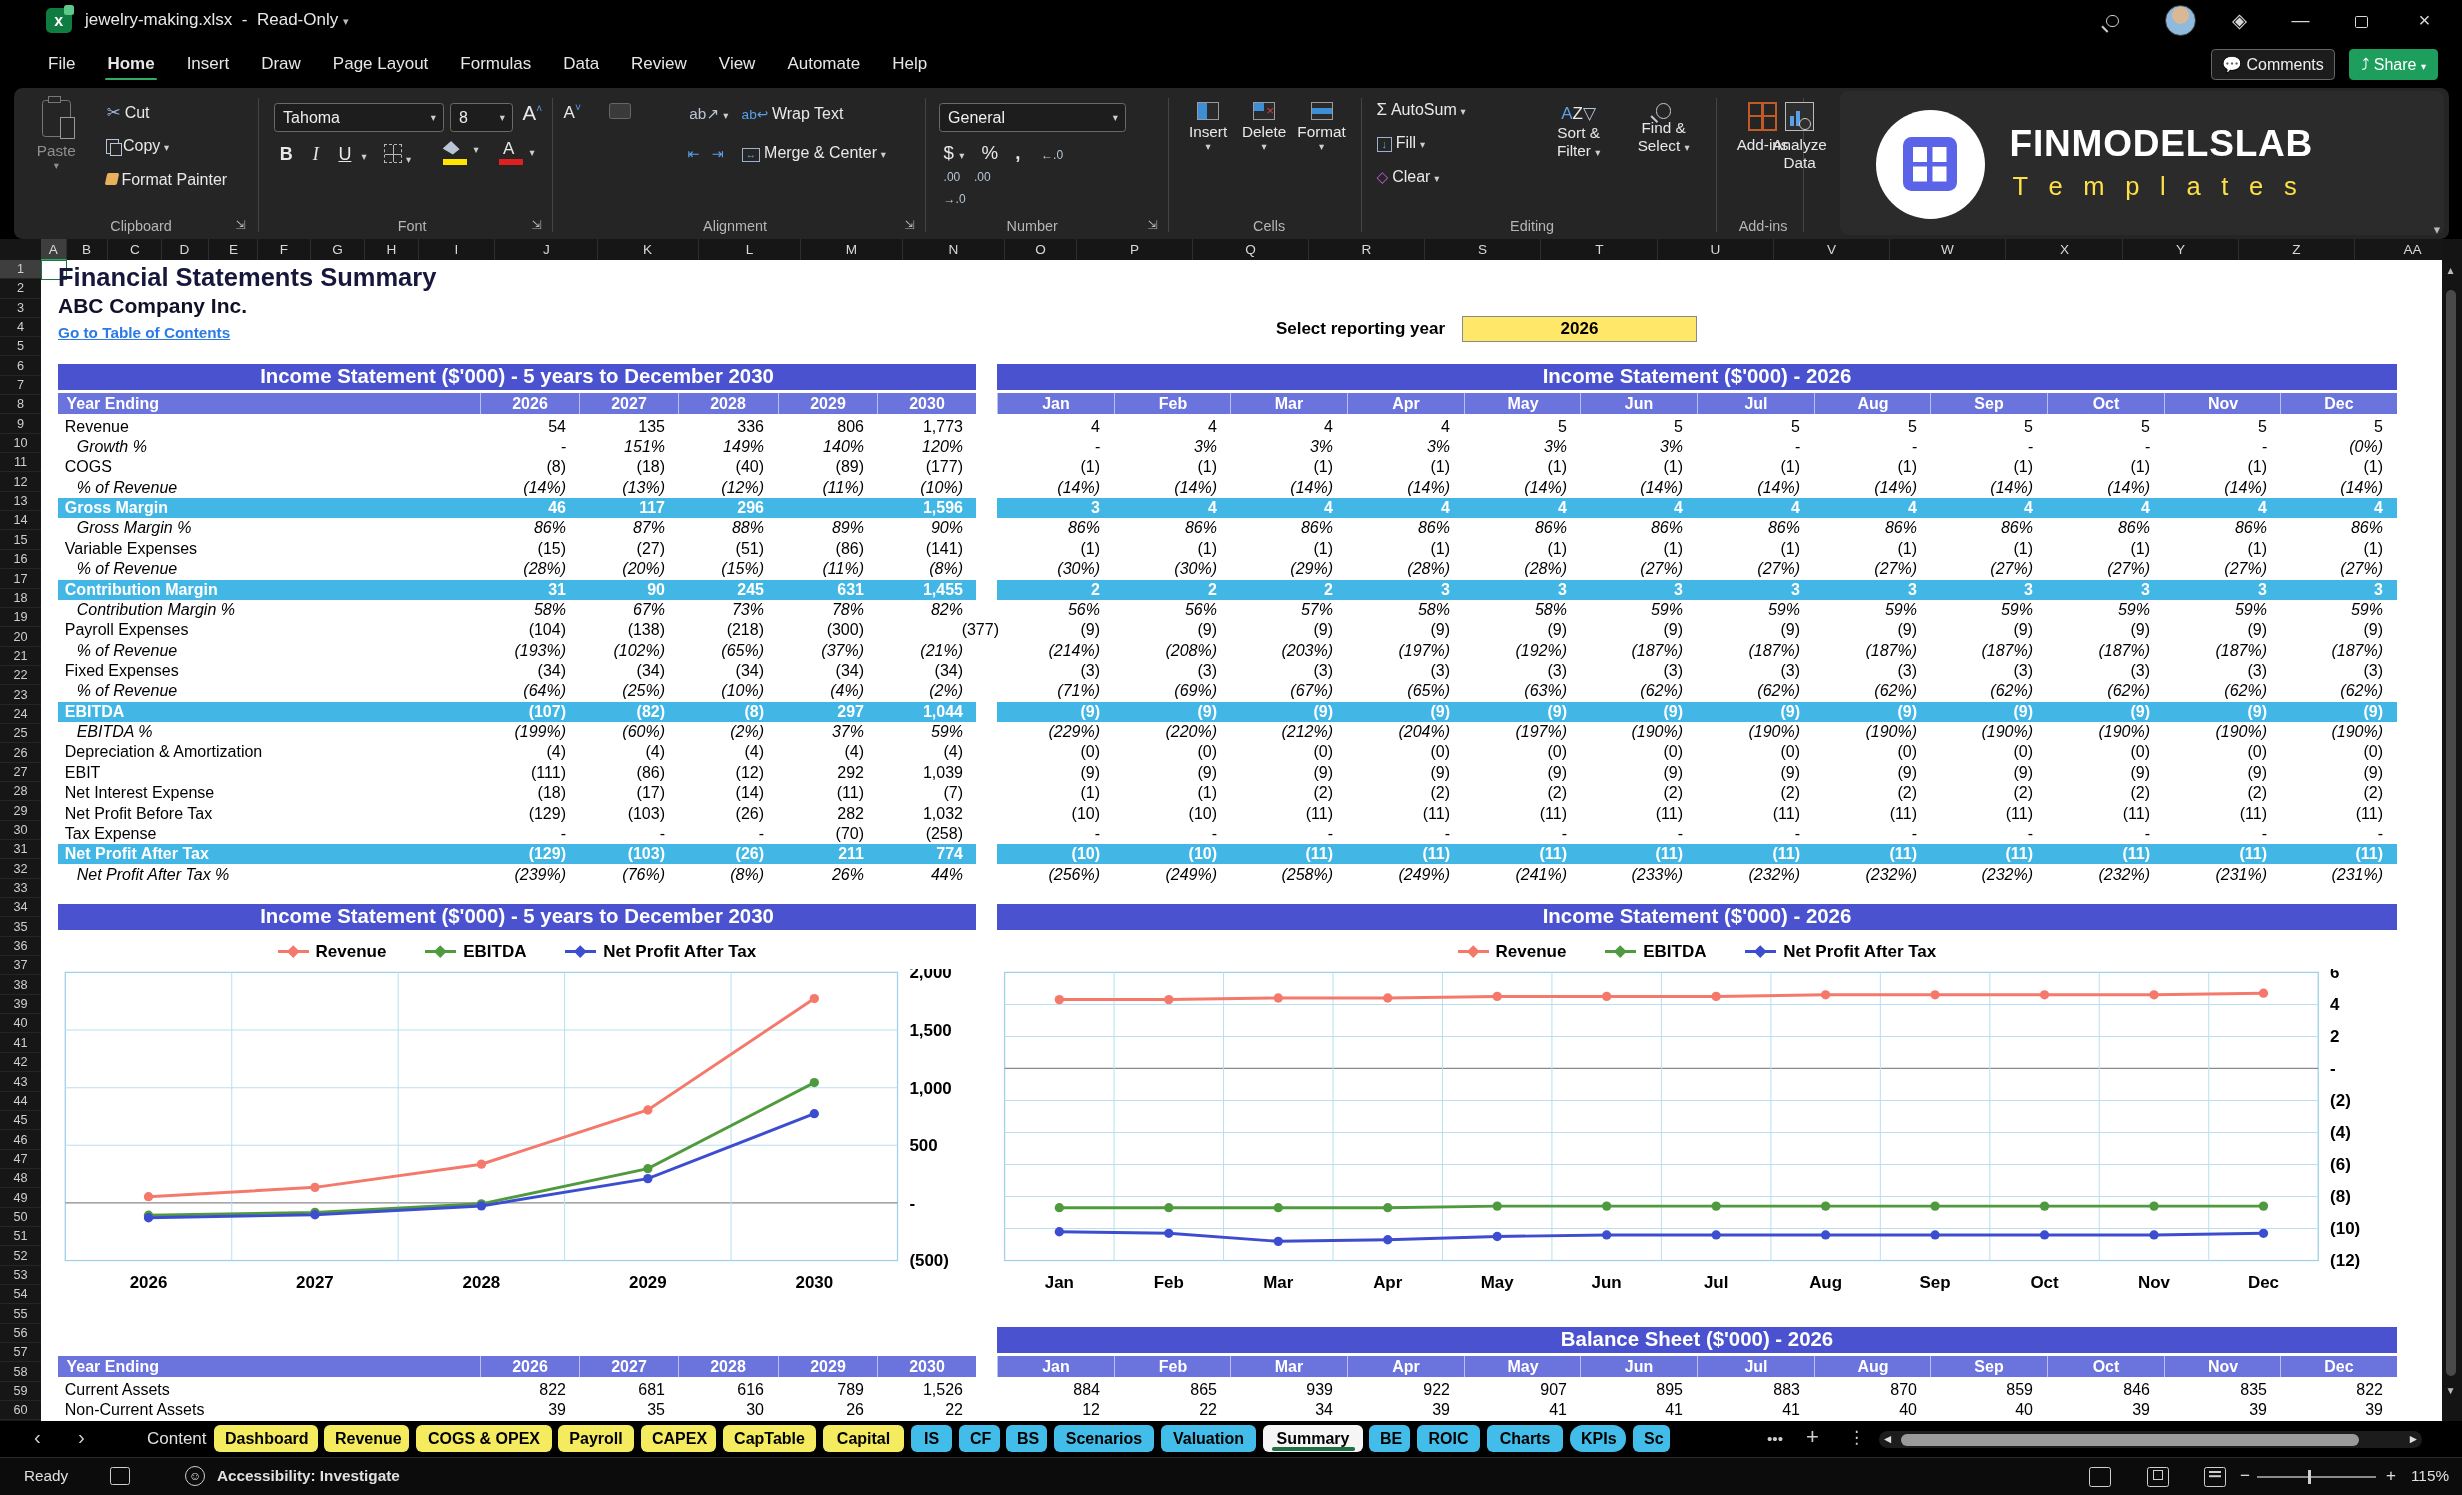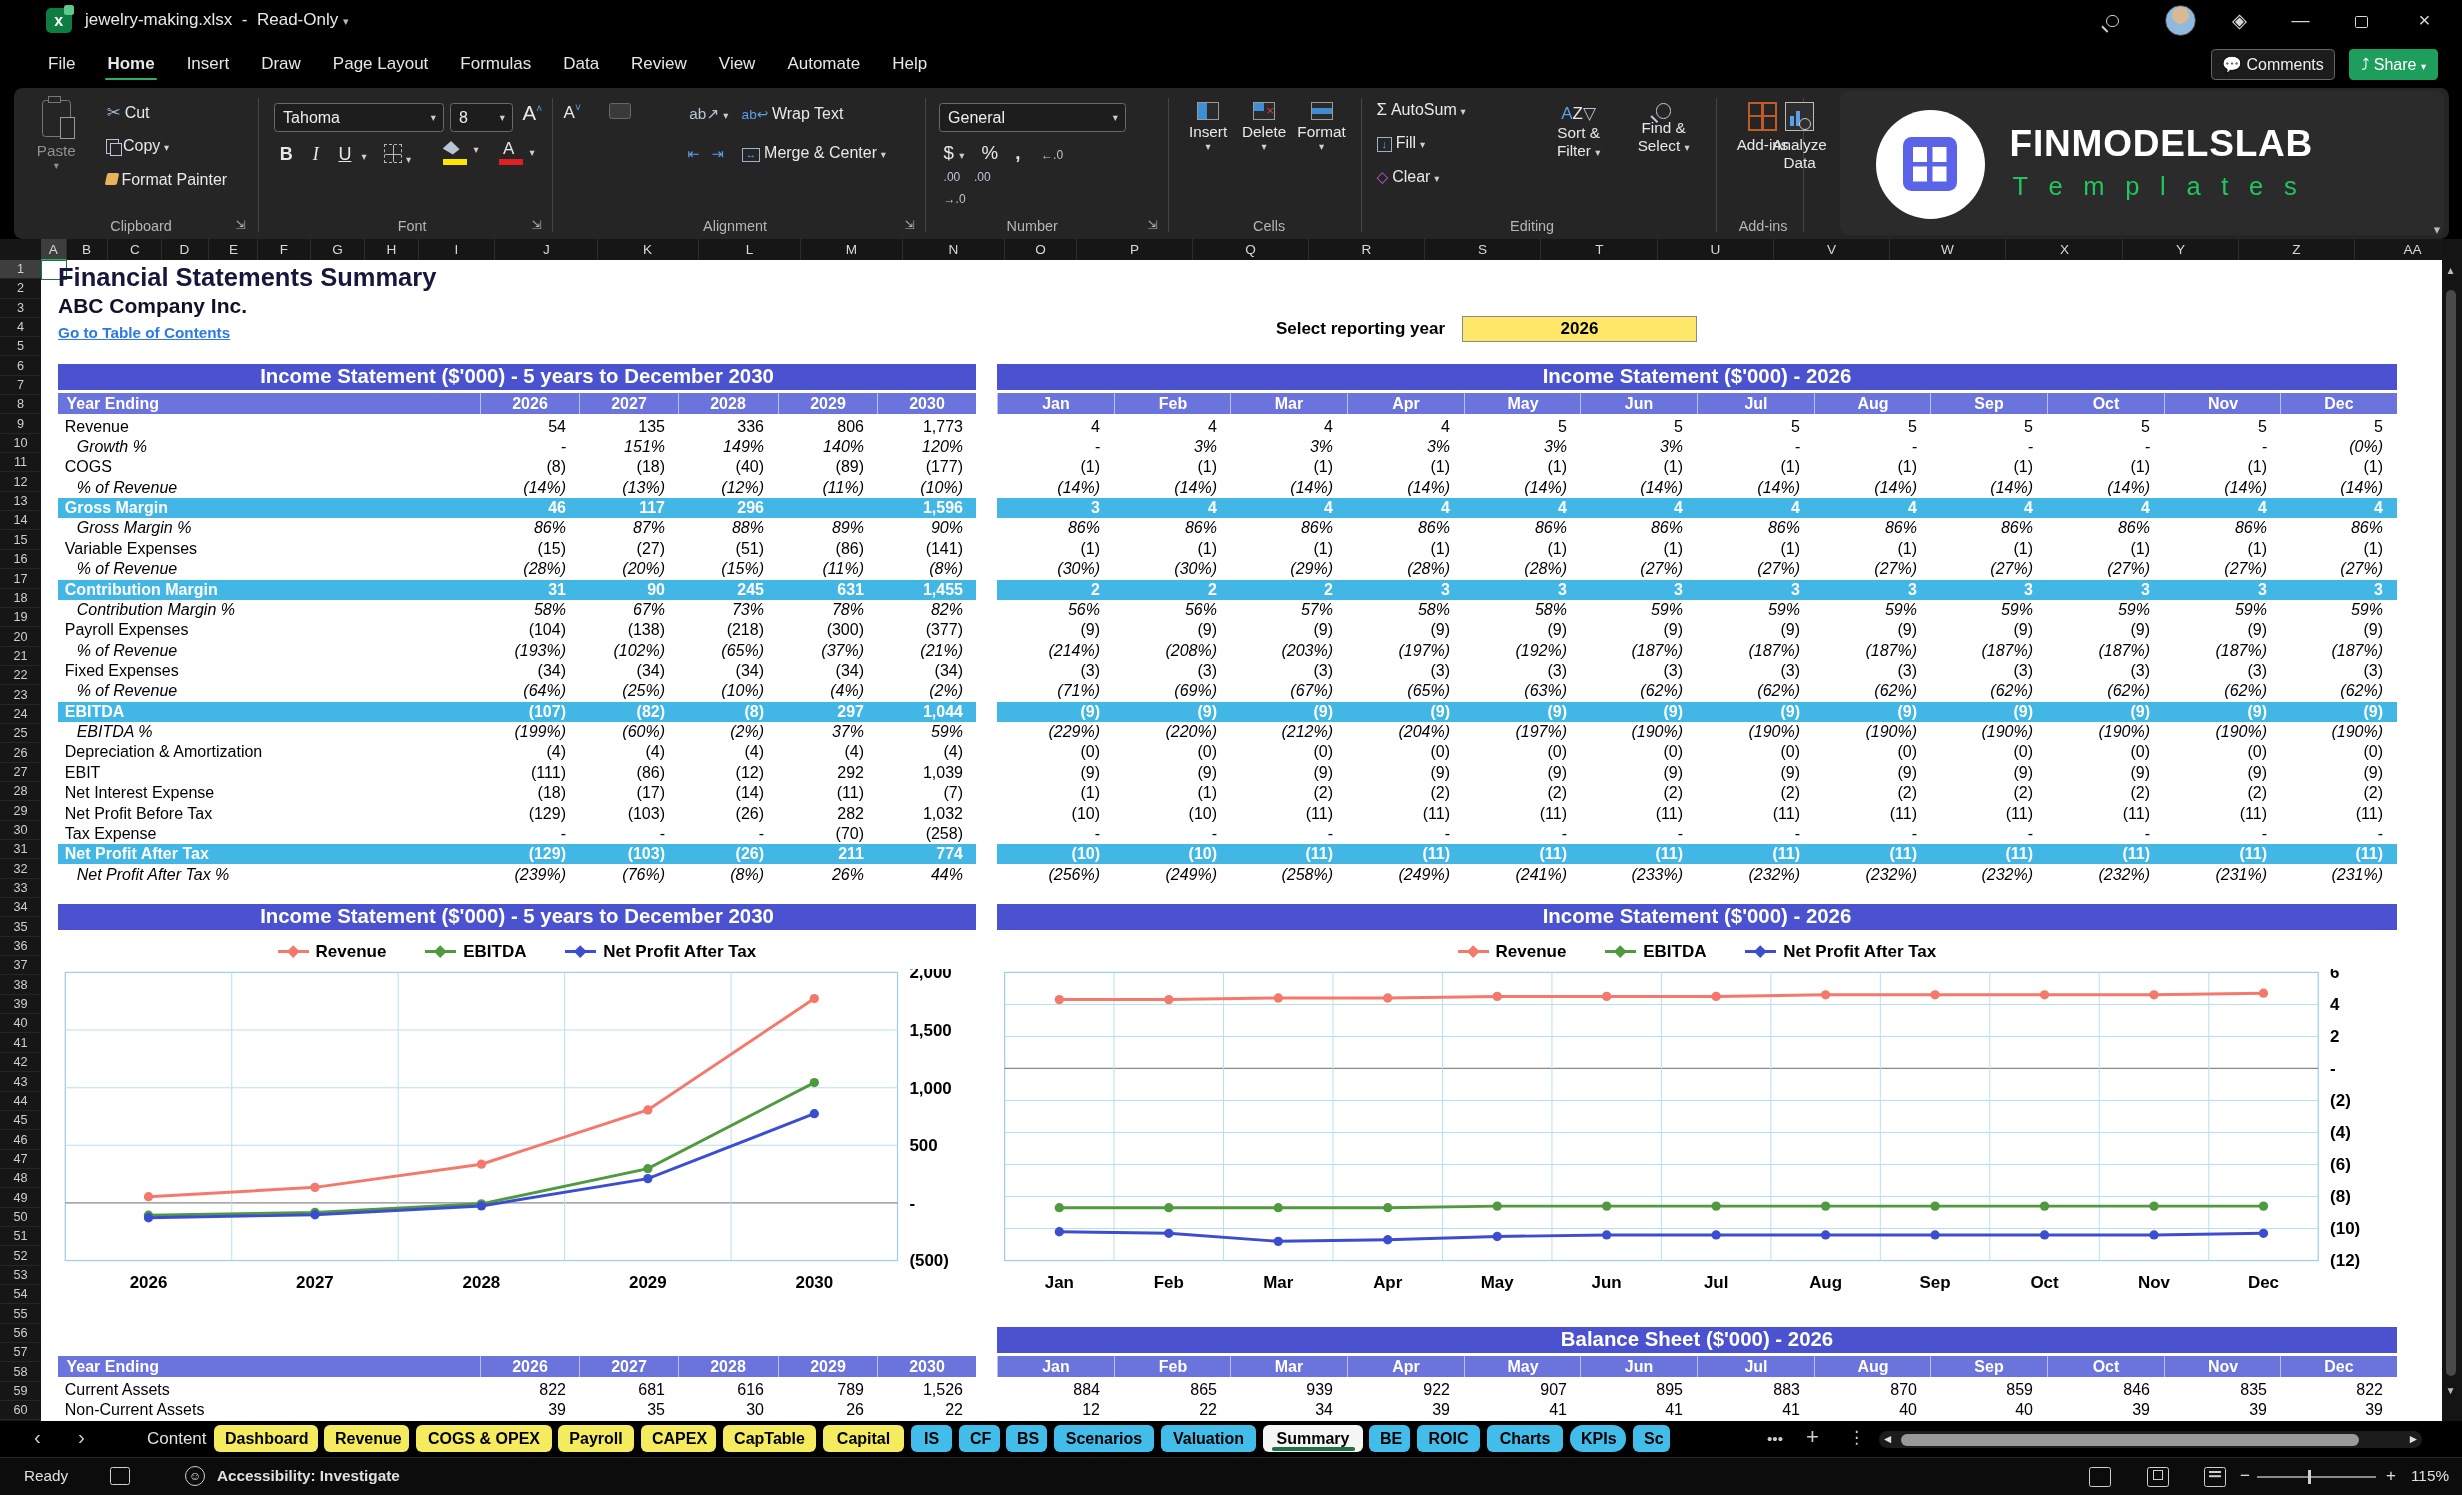--- a/index.html
+++ b/index.html
@@ -301,21 +301,21 @@
         <i style="position:absolute;right:2.5px;bottom:0;width:12px;height:12px;border:1.7px solid #ccc;border-radius:50%;display:block;background:#2e2e2e;"></i>
       </div>
     <div class="rb-small" style="margin-top:5.1px;"><span>Analyze</span><br><span>Data</span></div>
   </div>
 
   <div class="fml-logo">
     <div class="fml-circle">
         <div class="fml-grid"></div>
       </div>
     <div style="position:absolute;left:170px;top:32px;color:#fff;font-weight:bold;font-size:37px;letter-spacing:0.8px;">FINMODELSLAB</div>
-    <div style="position:absolute;left:173px;top:81px;color:#22c55e;font-size:25.5px;letter-spacing:6.8px;">T e m p l a t e s</div>
+    <div style="position:absolute;left:173px;top:81px;color:#fde047;font-size:25.5px;letter-spacing:6.8px;">T e m p l a t e s</div>
   </div>
   <div class="abs" style="right:8.5px;bottom:1.7px;color:#bbb;font-size:12.7px;">▾</div>
 </div>
 
 <div id="colhead">
     <div class="col-cell sel" style="left: 41px; width: 25.5px;">A</div>
     <div class="col-cell" style="left: 66px; width: 42px;">B</div>
     <div class="col-cell" style="left: 109px; width: 53px;">C</div>
     <div class="col-cell" style="left: 161px; width: 48px;">D</div>
     <div class="col-cell" style="left: 210px; width: 48px;">E</div>
@@ -504,21 +504,21 @@
         <div class="t-val" style="left: 620px; width: 86px; padding-right: 0px;">73%</div>
         <div class="t-val" style="left: 720px; width: 86px; padding-right: 0px;">78%</div>
         <div class="t-val" style="left: 819px; width: 86px; padding-right: 0px;">82%</div>
       </div>
       <div class="trow " style="left: 0px; top: 256px; width: 918px;">
         <div class="t-label">Payroll Expenses</div>
         <div class="t-val" style="left: 422px; width: 86px; padding-right: 0px;">(104)</div>
         <div class="t-val" style="left: 521px; width: 86px; padding-right: 0px;">(138)</div>
         <div class="t-val" style="left: 620px; width: 86px; padding-right: 0px;">(218)</div>
         <div class="t-val" style="left: 720px; width: 86px; padding-right: 0px;">(300)</div>
-        <div class="t-val" style="left: 819px; width: 86px; padding-right: 0px;">(377)</div>
+        <div class="t-val" style="left: 855px; width: 86px; padding-right: 0px;">(377)</div>
       </div>
       <div class="trow pct" style="left: 0px; top: 277px; width: 918px;">
         <div class="t-label">% of Revenue</div>
         <div class="t-val" style="left: 422px; width: 86px; padding-right: 0px;">(193%)</div>
         <div class="t-val" style="left: 521px; width: 86px; padding-right: 0px;">(102%)</div>
         <div class="t-val" style="left: 620px; width: 86px; padding-right: 0px;">(65%)</div>
         <div class="t-val" style="left: 720px; width: 86px; padding-right: 0px;">(37%)</div>
         <div class="t-val" style="left: 819px; width: 86px; padding-right: 0px;">(21%)</div>
       </div>
       <div class="trow " style="left: 0px; top: 297px; width: 918px;">

